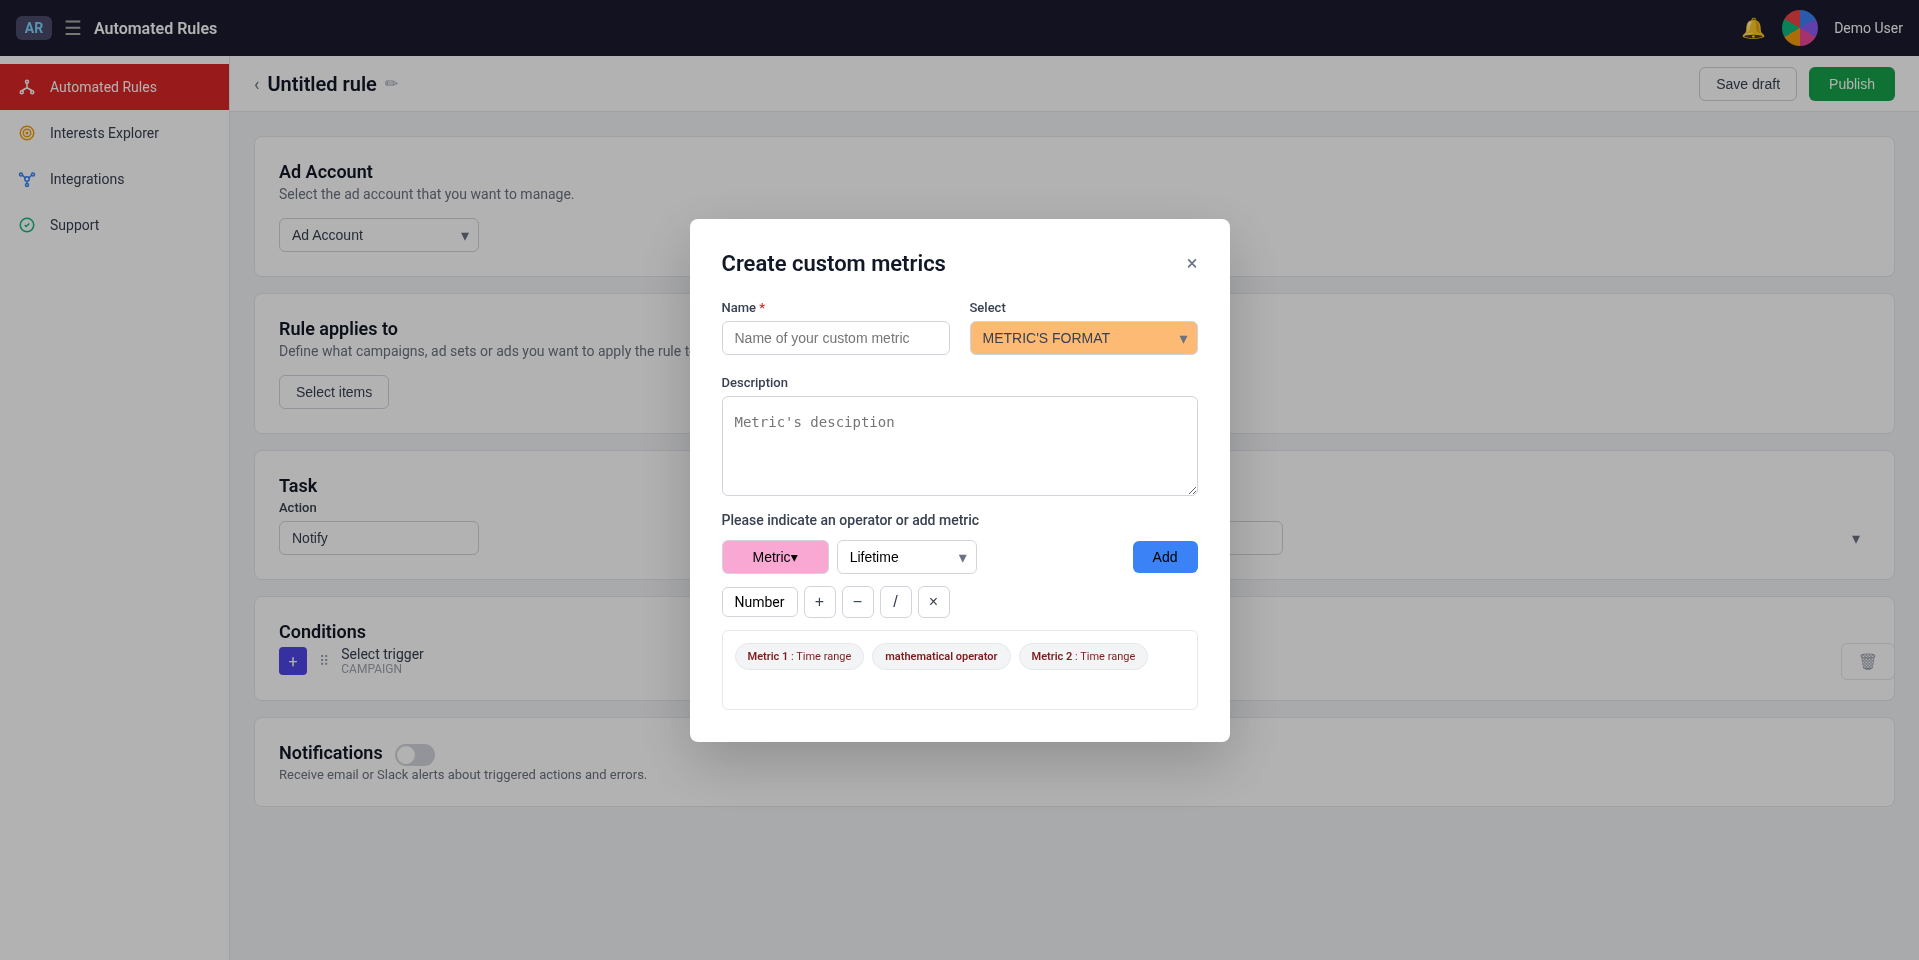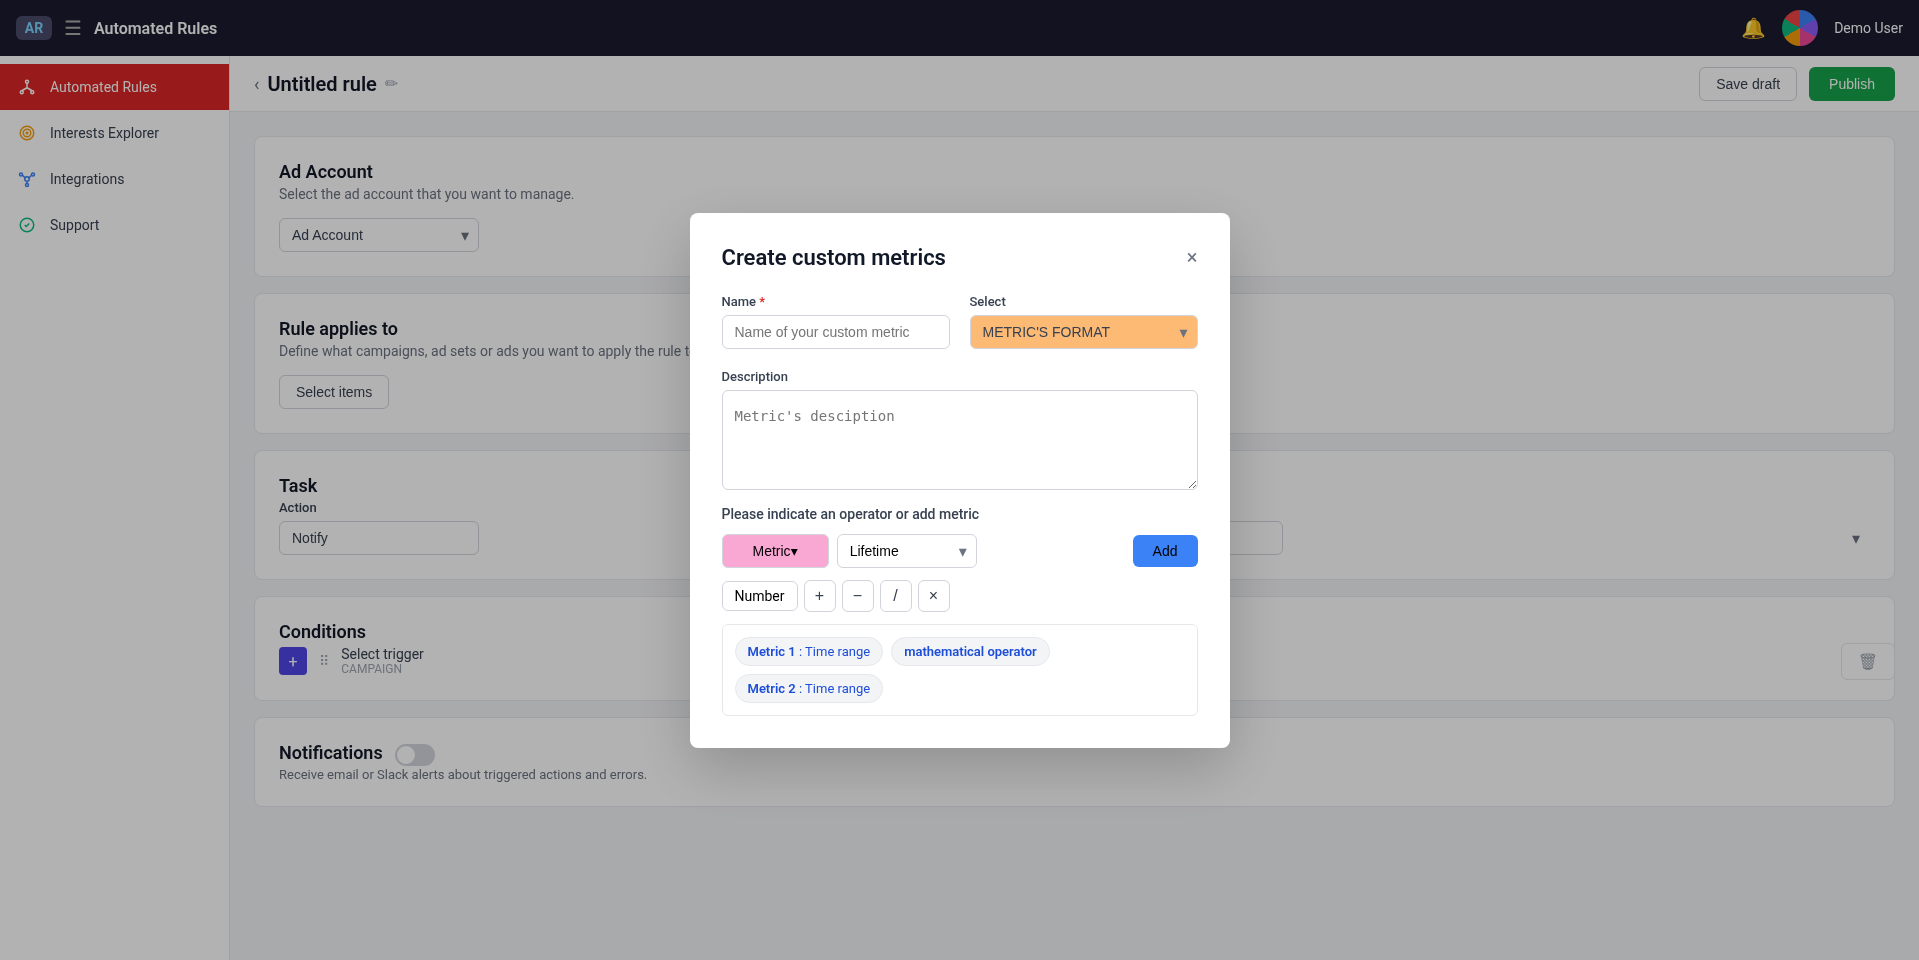--- a/index.html
+++ b/index.html
@@ -185,21 +185,21 @@
       width: 32px; height: 32px; border: 1px solid #d1d5db; border-radius: 6px;
       background: white; display: flex; align-items: center; justify-content: center;
       cursor: pointer; font-size: 16px; color: #374151;
     }
     .metric-tags-area {
       border: 1px solid #e5e7eb; border-radius: 6px; padding: 12px;
       min-height: 80px; margin-top: 12px; display: flex; flex-wrap: wrap; gap: 8px; align-content: flex-start;
     }
     .metric-tag {
       padding: 6px 12px; background: #f3f4f6; border: 1px solid #e5e7eb;
-      border-radius: 20px; font-size: 13px; color: #1d4ed8;
+      border-radius: 20px; font-size: 11px; color: #7f1d1d;
     }
     .metric-tag .tag-key { font-weight: 600; }
   </style>
 </head>
 <body>
 
 <div class="top-nav">
   <div class="top-nav-left">
     <div class="app-logo">AR</div>
     <span class="hamburger">☰</span>

